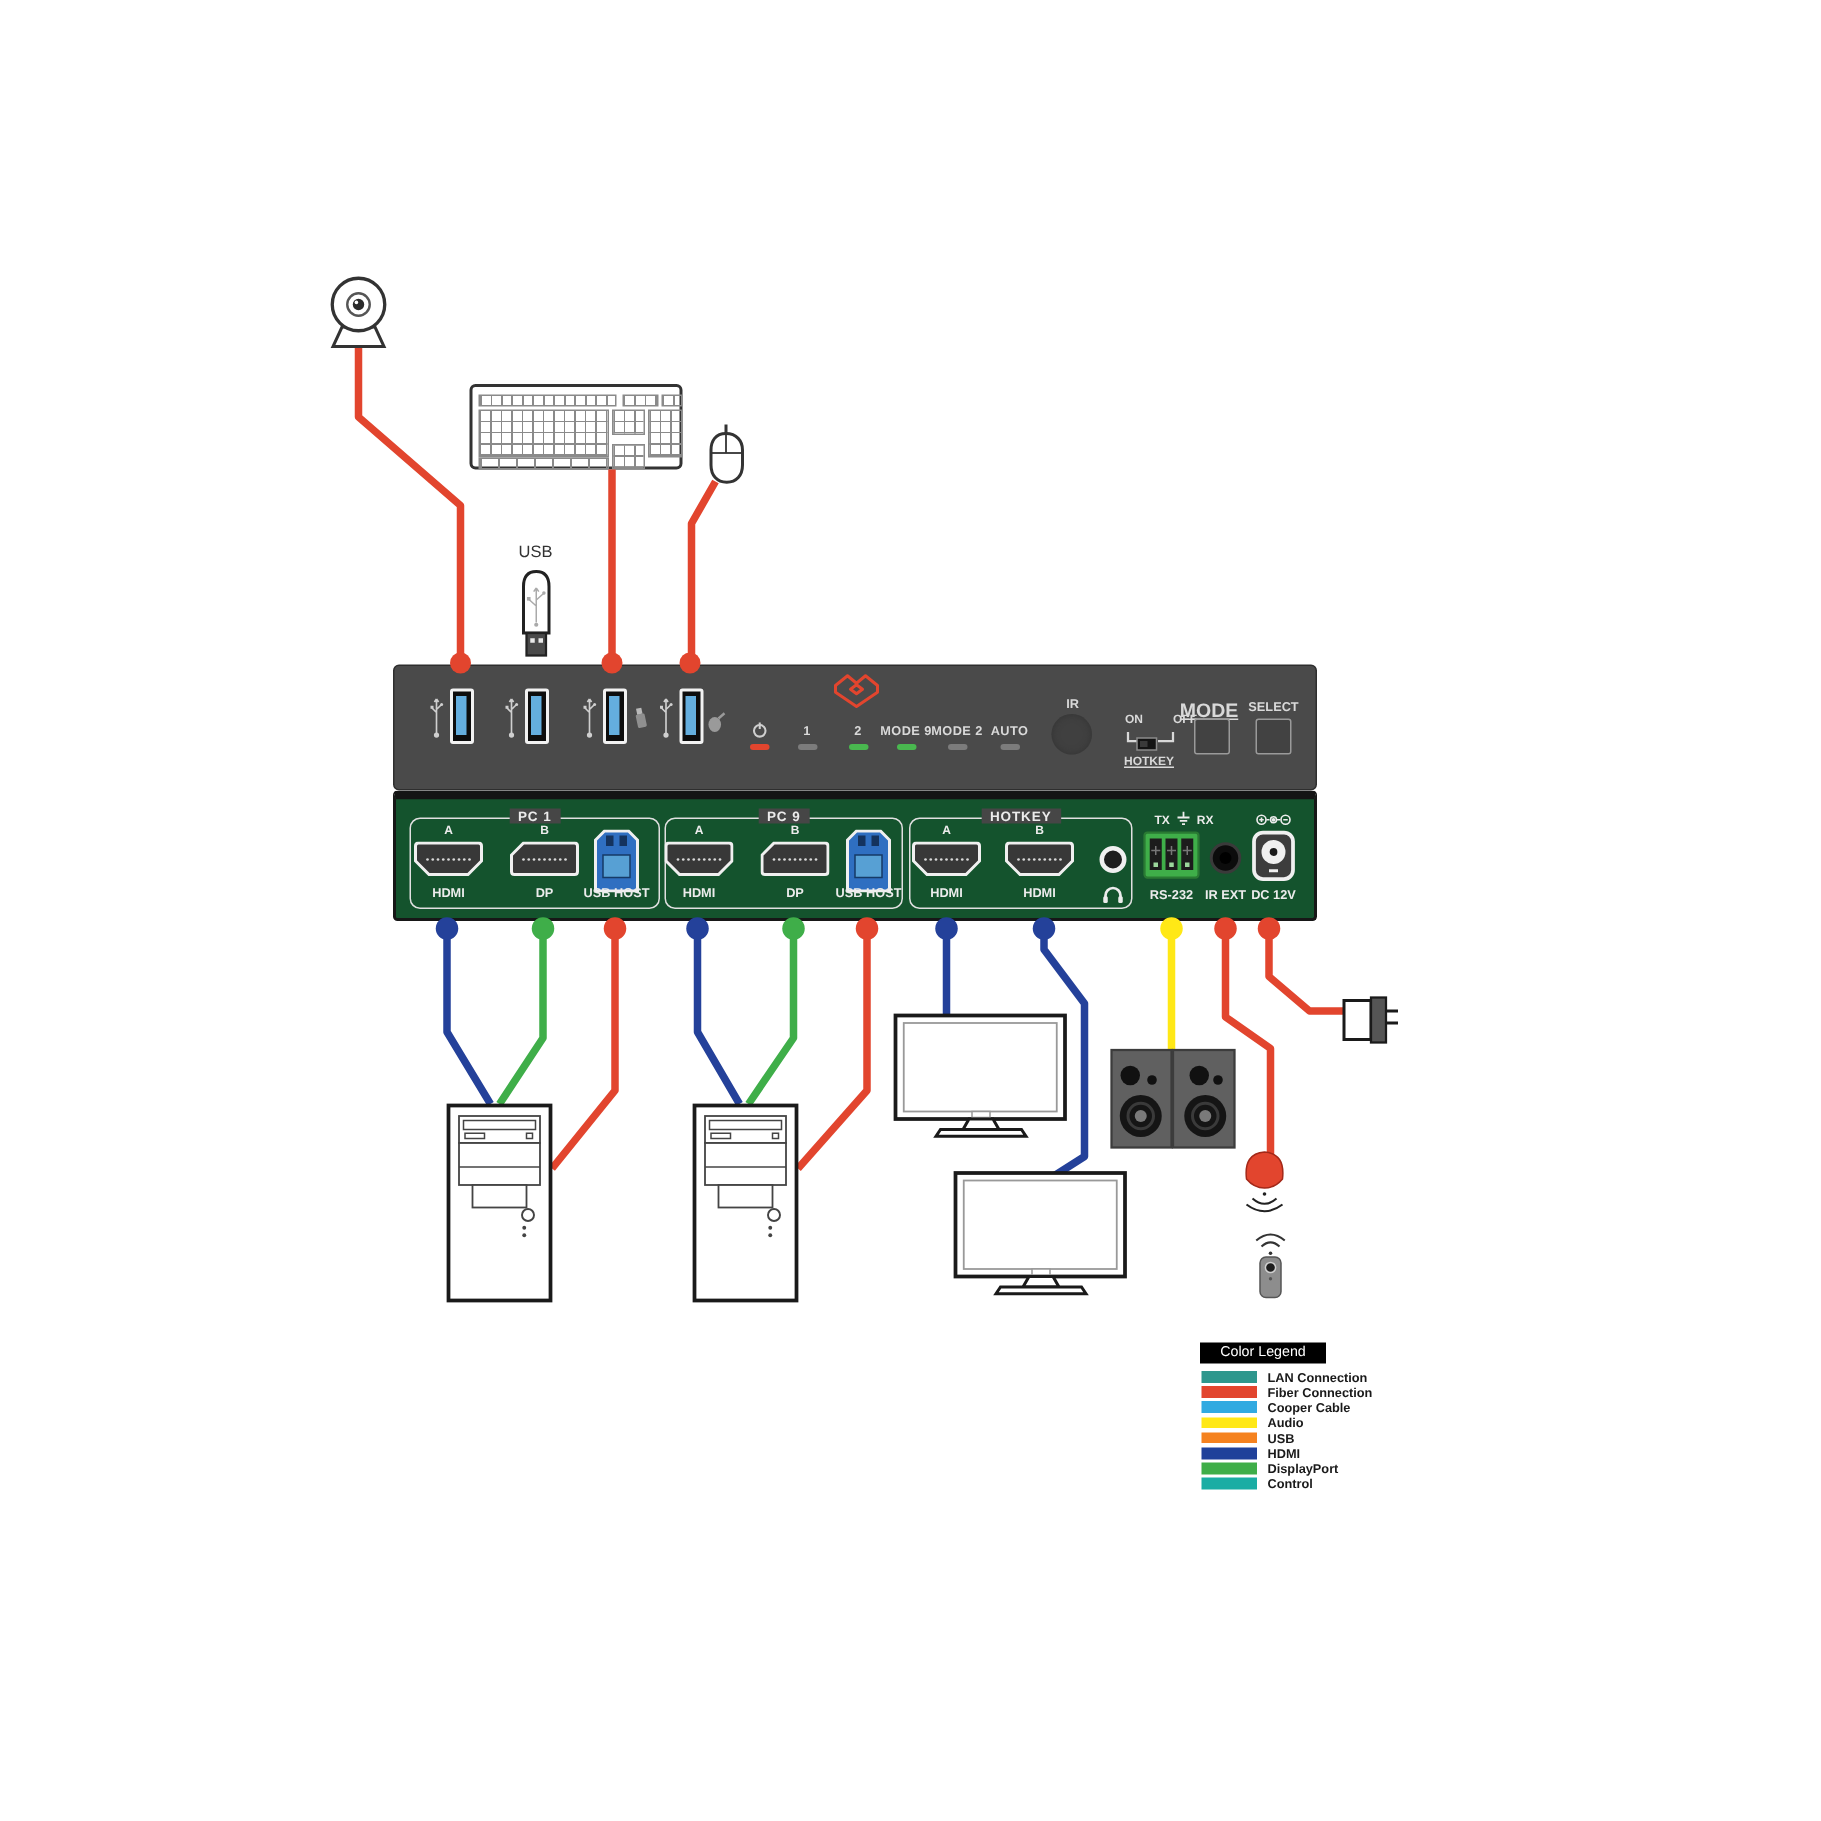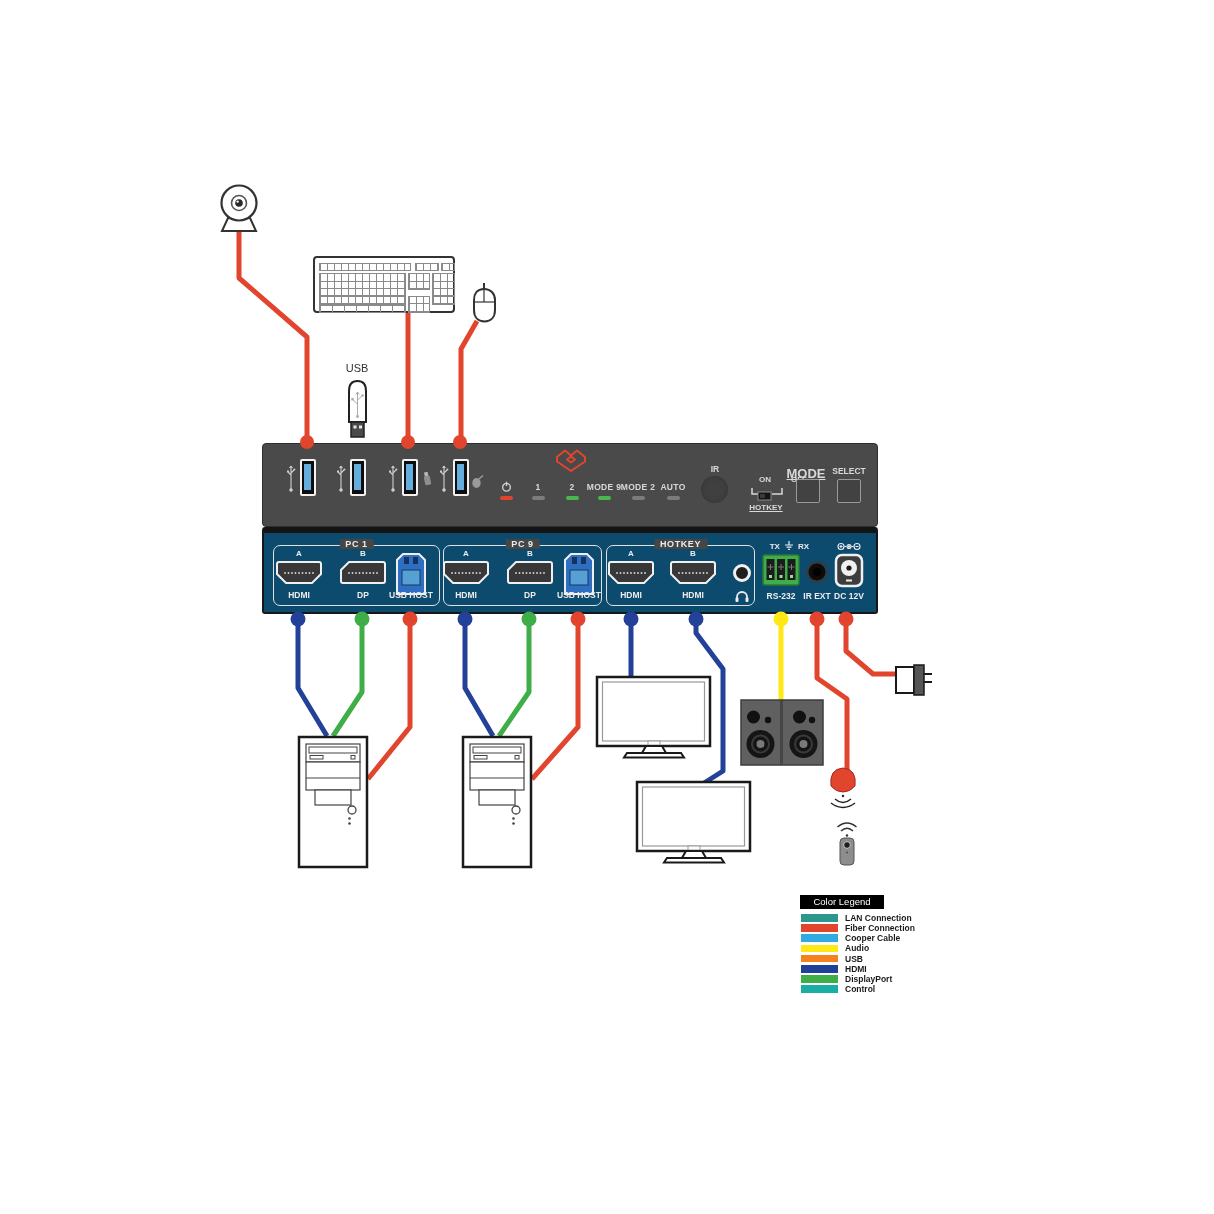--- a/index.html
+++ b/index.html
@@ -4,21 +4,21 @@
 <style>
   html,body{margin:0;padding:0;background:#fff;}
   .canvas{position:relative;width:1214px;height:1214px;background:#fff;overflow:hidden;
           font-family:"Liberation Sans",sans-serif;}
   .abs{position:absolute;}
   svg{display:block;}
   
   .front-panel{position:absolute;left:262px;top:443px;width:616px;height:84px;
     background:var(--panel,#4a4a4a);border:1px solid #2e2e2e;border-radius:4px;box-sizing:border-box;}
   .rear-panel{position:absolute;left:262px;top:527px;width:616px;height:87px;
-    background:#0c4a6e;border:2px solid #171717;border-top:6px solid #141414;
+    background:#14532d;border:2px solid #171717;border-top:6px solid #141414;
     border-radius:3px;box-sizing:border-box;}
   .usbport{position:absolute;top:15px;width:16px;height:37px;background:#0d0d0d;
     border:2px solid #f2f2f2;border-radius:2px;box-sizing:border-box;}
   .usbport .tongue{position:absolute;left:2px;top:3px;width:7px;height:26px;background:#64aede;}
   .ind{position:absolute;top:37px;width:50px;text-align:center;color:#d9d9d9;
     font-size:8.5px;font-weight:bold;letter-spacing:.3px;}
   .ind .lbl{height:12px;line-height:12px;}
   .led{width:13px;height:4px;border-radius:2px;margin:3px auto 0;}
   .fp-text{color:#d9d9d9;font-weight:bold;text-align:center;}
   .fp-btn{position:absolute;top:35px;width:24px;height:24px;background:#424242;
@@ -144,21 +144,21 @@
       <div class="led" style="background-color: rgb(124, 124, 124);"></div>
     </div>
     <div class="ind" style="left:385px;">
       <div class="lbl">AUTO</div>
       <div class="led" style="background-color: rgb(124, 124, 124);"></div>
     </div>
 
     <div class="fp-text abs" style="left:432px;top:20px;width:40px;font-size:8.5px;">IR</div>
     <div class="abs" style="left:438px;top:32px;width:27px;height:27px;border-radius:50%;background:#404040;box-shadow:inset 0 0 5px #333;"></div>
 
-    <div class="abs" style="left:478px;top:31px;width:66px;display:flex;justify-content:flex-end;gap:20px;">
+    <div class="abs" style="left:478px;top:31px;width:66px;display:flex;justify-content:center;gap:20px;">
       <span class="fp-text" style="font-size:8px;">ON</span>
       <span class="fp-text" style="font-size:8px;">OFF</span>
     </div>
     <svg class="abs" style="left:482px;top:42px;" width="44" height="17" viewBox="0 0 44 17">
         <g stroke="#d8d8d8" stroke-width="1.5" fill="none">
           <path d="M7 2 V8 H17 M37 2 V8 H27"></path>
         </g>
         <rect x="13" y="6" width="13" height="8" fill="#141414" stroke="#8a8a8a" stroke-width="1"></rect>
         <rect x="15" y="8" width="5" height="4" fill="#3a3a3a"></rect>
       </svg>

